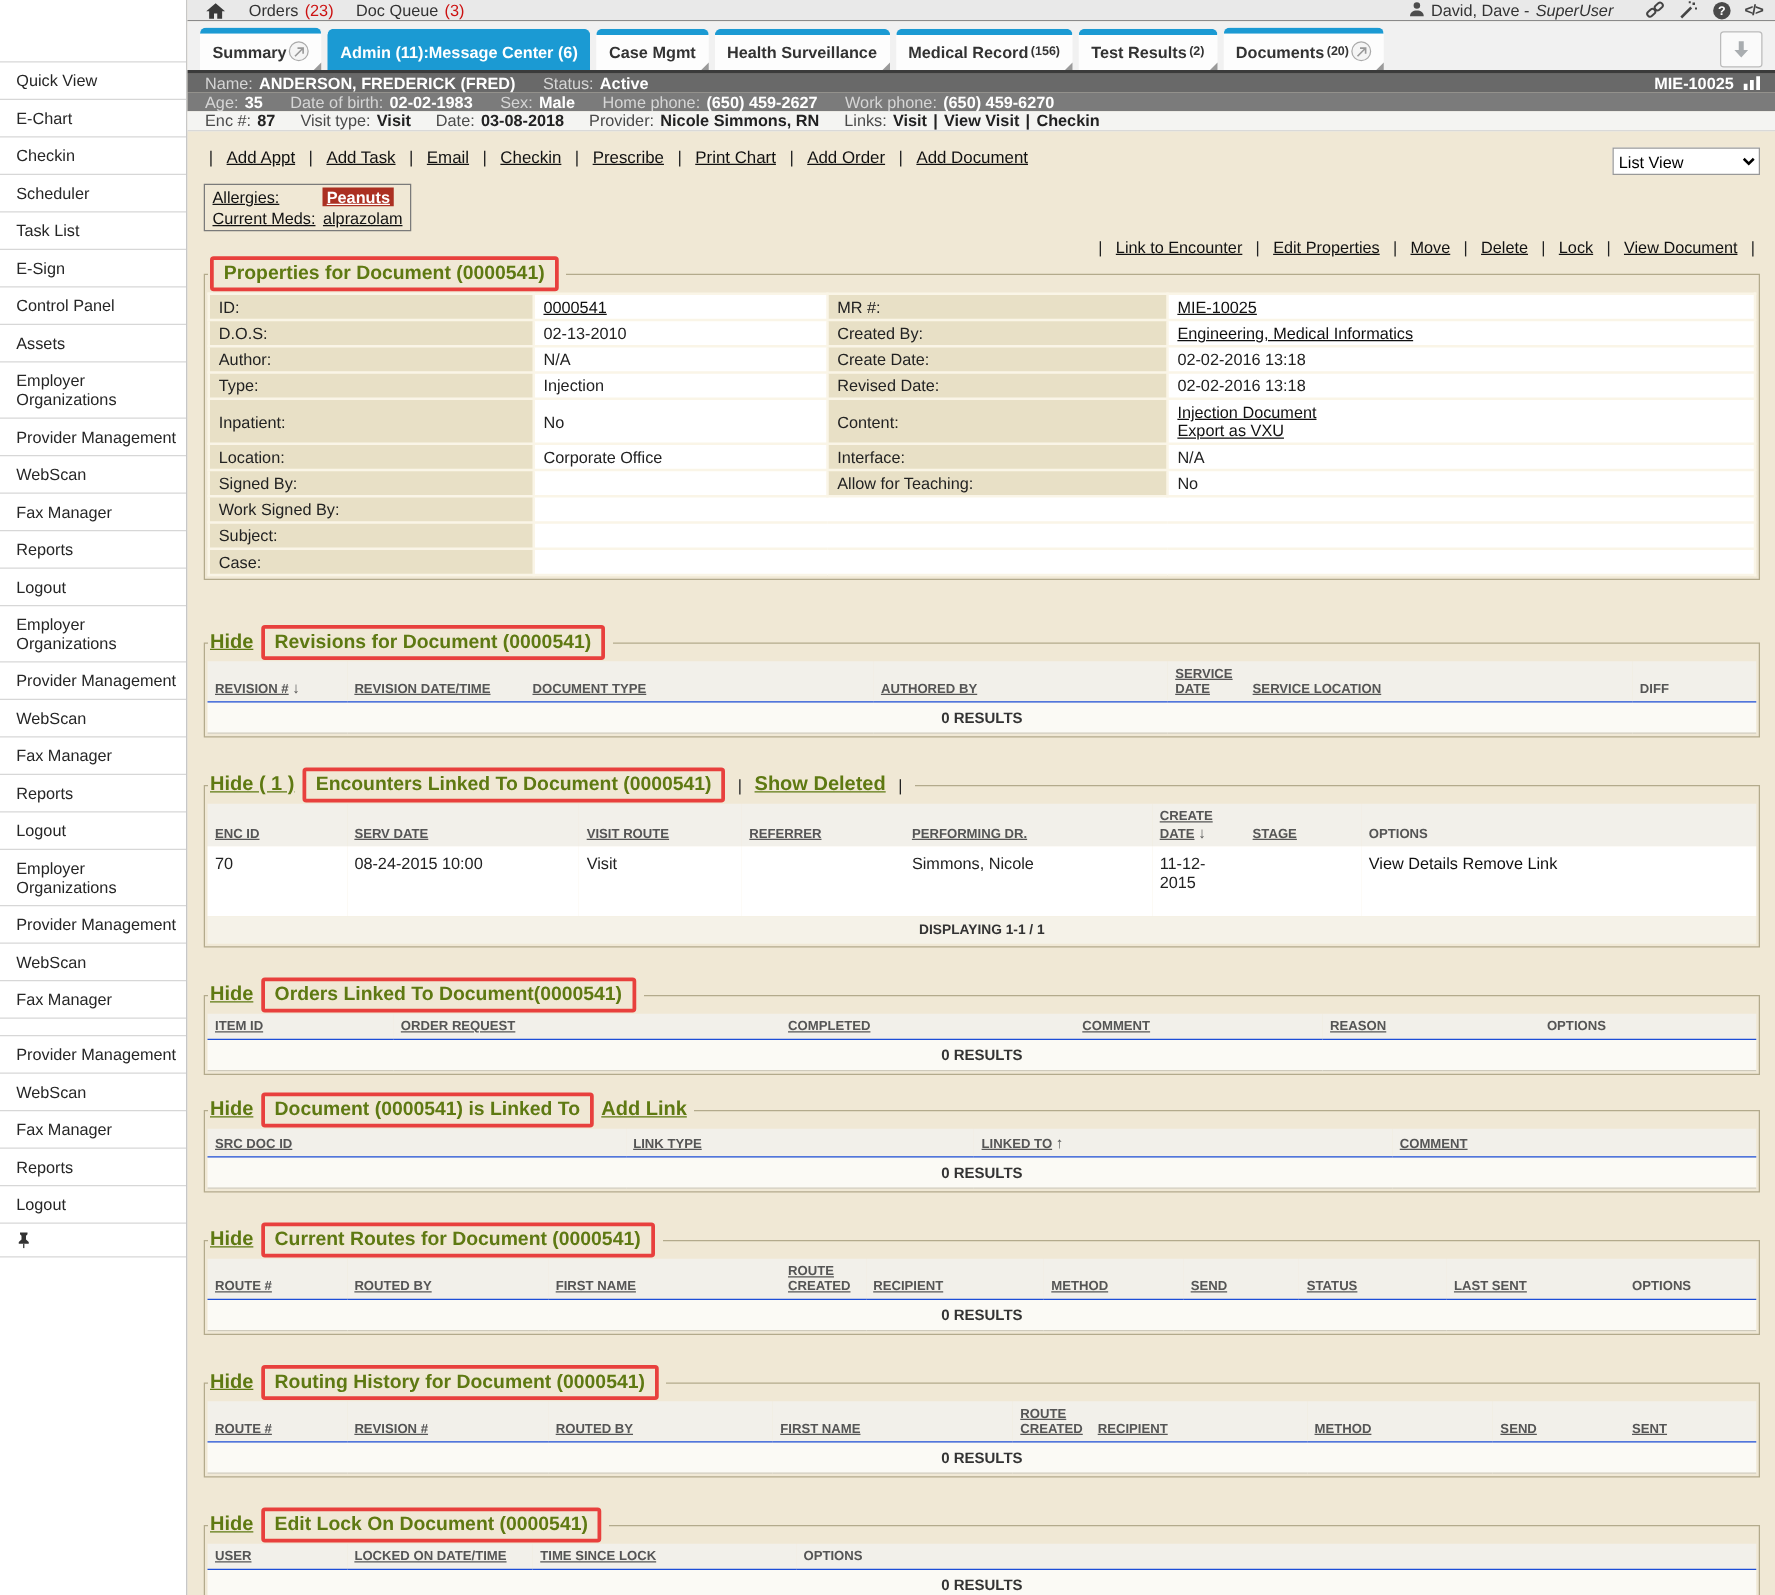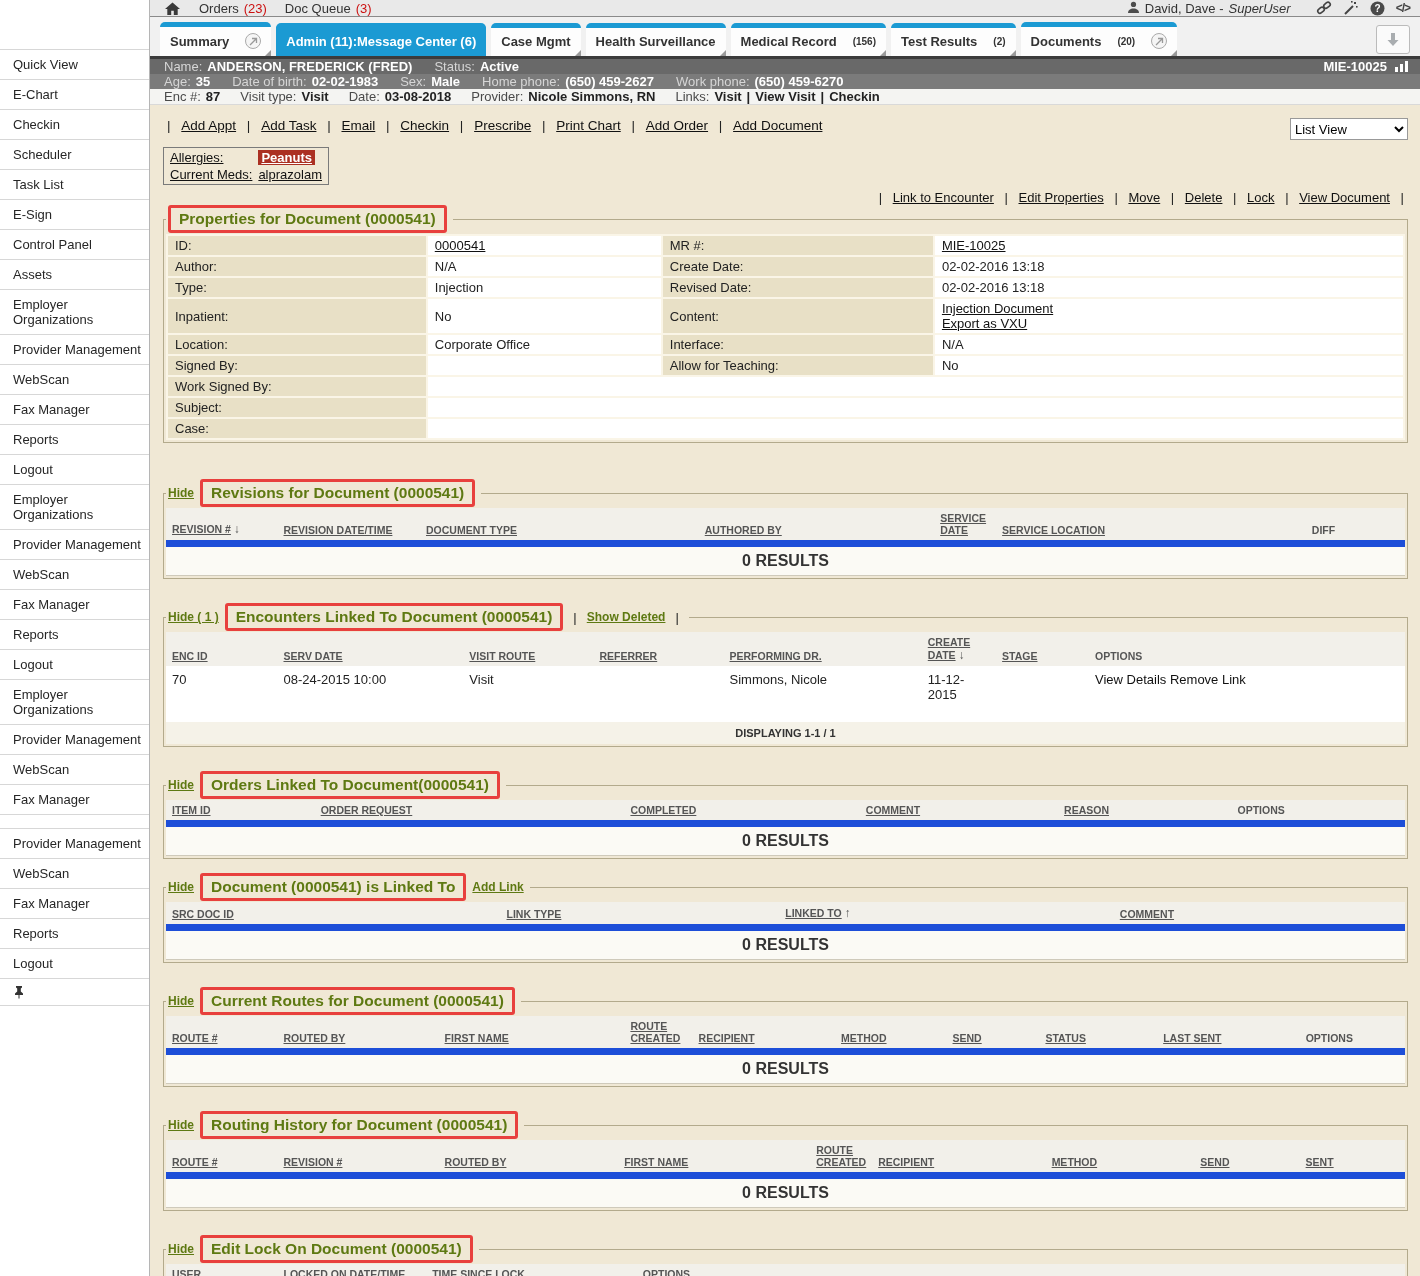--- a/index.html
+++ b/index.html
@@ -40,21 +40,21 @@
   .navbar .user .role { font-style:italic; }
   .navbar .nav-ico { margin-left:11px; cursor:pointer; display:flex; align-items:center; }
   .code-ico { font-weight:bold; color:#444; font-size:12px; letter-spacing:-1px; }
 
   
   .tabbar {
     background:#f1f1f1; border-bottom:3px solid #3b3b3b;
     padding:6px 10px 0 10px; display:flex; align-items:flex-end; position:relative; height:42px;
   }
   .tab {
-    display:flex; align-items:center; gap:16px;
+    display:flex; align-items:center; gap:2px;
     background:#fdfdfd; border-top:5px solid #1b9ad3;
     border-radius:5px 5px 0 0; padding:6px 10px 7px 10px;
     margin-right:5px; font-weight:bold; font-size:13px; color:#333;
     position:relative; cursor:pointer; white-space:nowrap;
   }
   .tab .cnt { font-size:10px; font-weight:bold; }
   .tab.active { background:#1b9ad3; color:#fff; border-top-color:#1b9ad3; }
   .tab:not(.active)::after {
     content:""; position:absolute; right:0; bottom:0;
     border-left:6px solid transparent; border-bottom:6px solid #9a9a9a;
@@ -80,21 +80,21 @@
   .bar3 .lbl { color:#4a4a4a; margin-right:5px; }
   .bar3 .val { font-weight:bold; margin-right:20px; }
   .bar3 .enc-link { font-weight:bold; color:#222; cursor:pointer; }
   .bar3 .pipe { margin:0 5px; font-weight:bold; }
 
   
   .content { flex:1; padding:13px 12px 0 13px; position:relative; }
   .sep { margin:0 4px; }
   a { color:#111; }
   .uline { text-decoration:underline; cursor:pointer; }
-  .green-link { color:#5e7912; text-decoration:underline; font-size:12px; font-weight:bold; cursor:pointer; }
+  .green-link { color:#5e7912; text-decoration:underline; font-size:16px; font-weight:bold; cursor:pointer; }
 
   .actions-row { display:flex; align-items:flex-start; }
   .actions-row .links { font-size:13.5px; }
   .actions-row .links a { margin:0 3px; }
   .view-select { margin-left:auto; width:118px; height:22px; font-size:13px; border:1px solid #999; background:#fff; }
 
   .alert-box {
     display:inline-block; border:1px solid #7a7a7a; margin-top:7px; padding:1px 3px; background:transparent;
   }
   .alert-box table { border-collapse:collapse; }
@@ -116,22 +116,22 @@
 
   table.grid { width:100%; border-collapse:collapse; table-layout:fixed; }
   table.grid thead tr { background:#f2f0ea; }
   table.grid th {
     text-align:left; font-size:10.5px; color:#555; padding:4px 6px; vertical-align:bottom; font-weight:bold;
   }
   table.grid th .th-link { text-decoration:underline; cursor:pointer; }
   table.grid th .th-plain { text-decoration:none; }
   .sort { text-decoration:none; font-size:12px; color:#555; font-weight:bold; }
   table.grid tr.zero td {
-    background:#fbfaf5; border-top:7px solid #1d4ed8; border-bottom:1px solid #cfcabb;
-    text-align:center; font-size:16px; font-weight:bold; color:#333; padding:5px 0;
+    background:#fbfaf5; border-top:1px solid #1d4ed8; border-bottom:1px solid #cfcabb;
+    text-align:center; font-size:12px; font-weight:bold; color:#333; padding:5px 0;
   }
   table.grid tr.datarow td { background:#fff; font-size:13px; padding:6px 6px 20px 6px; vertical-align:top; }
   table.grid tr.displaying td {
     text-align:center; font-size:11px; font-weight:bold; color:#333; padding:5px 0; background:#f5f2e8;
   }
   .plain-link { cursor:pointer; text-decoration:none; }
 
   
   table.props { width:100%; border-collapse:collapse; table-layout:fixed; }
   table.props td { padding:2px 7px; font-size:13px; border:2px solid #faf5e7; height:19px; }
@@ -423,20 +423,26 @@
               <col style="width:38%">
             </colgroup>
           <tbody>
               <tr>
             <td class="plabel">ID:</td>
             <td class="pval"><a class="uline">0000541</a></td>
             <td class="plabel">MR #:</td>
             <td class="pval"><a class="uline">MIE-10025</a></td>
           </tr>
           <tr>
+            <td class="plabel">D.O.S:</td>
+            <td class="pval">02-13-2010</td>
+            <td class="plabel">Created By:</td>
+            <td class="pval"><a class="uline">Engineering, Medical Informatics</a></td>
+          </tr>
+          <tr>
             <td class="plabel">Author:</td>
             <td class="pval">N/A</td>
             <td class="plabel">Create Date:</td>
             <td class="pval">02-02-2016 13:18</td>
           </tr>
           <tr>
             <td class="plabel">Type:</td>
             <td class="pval">Injection</td>
             <td class="plabel">Revised Date:</td>
             <td class="pval">02-02-2016 13:18</td>

